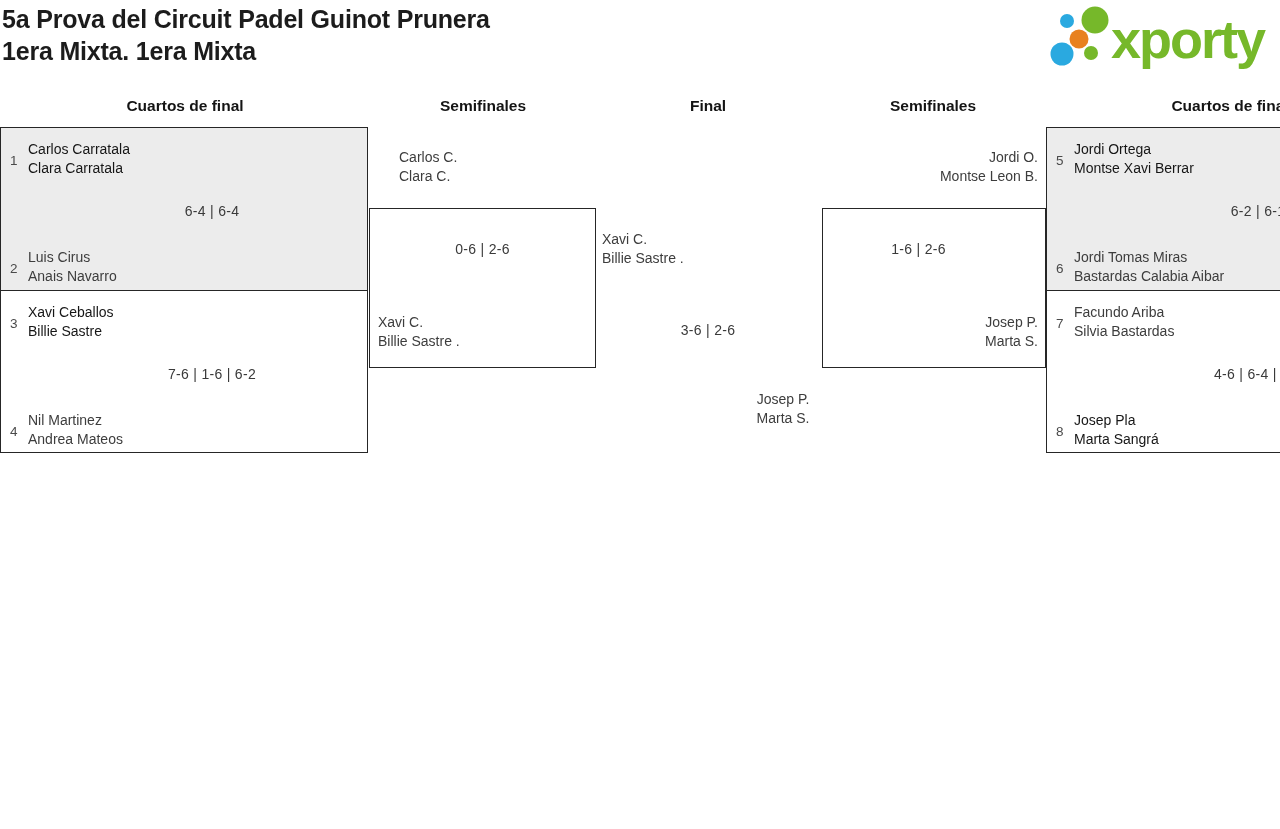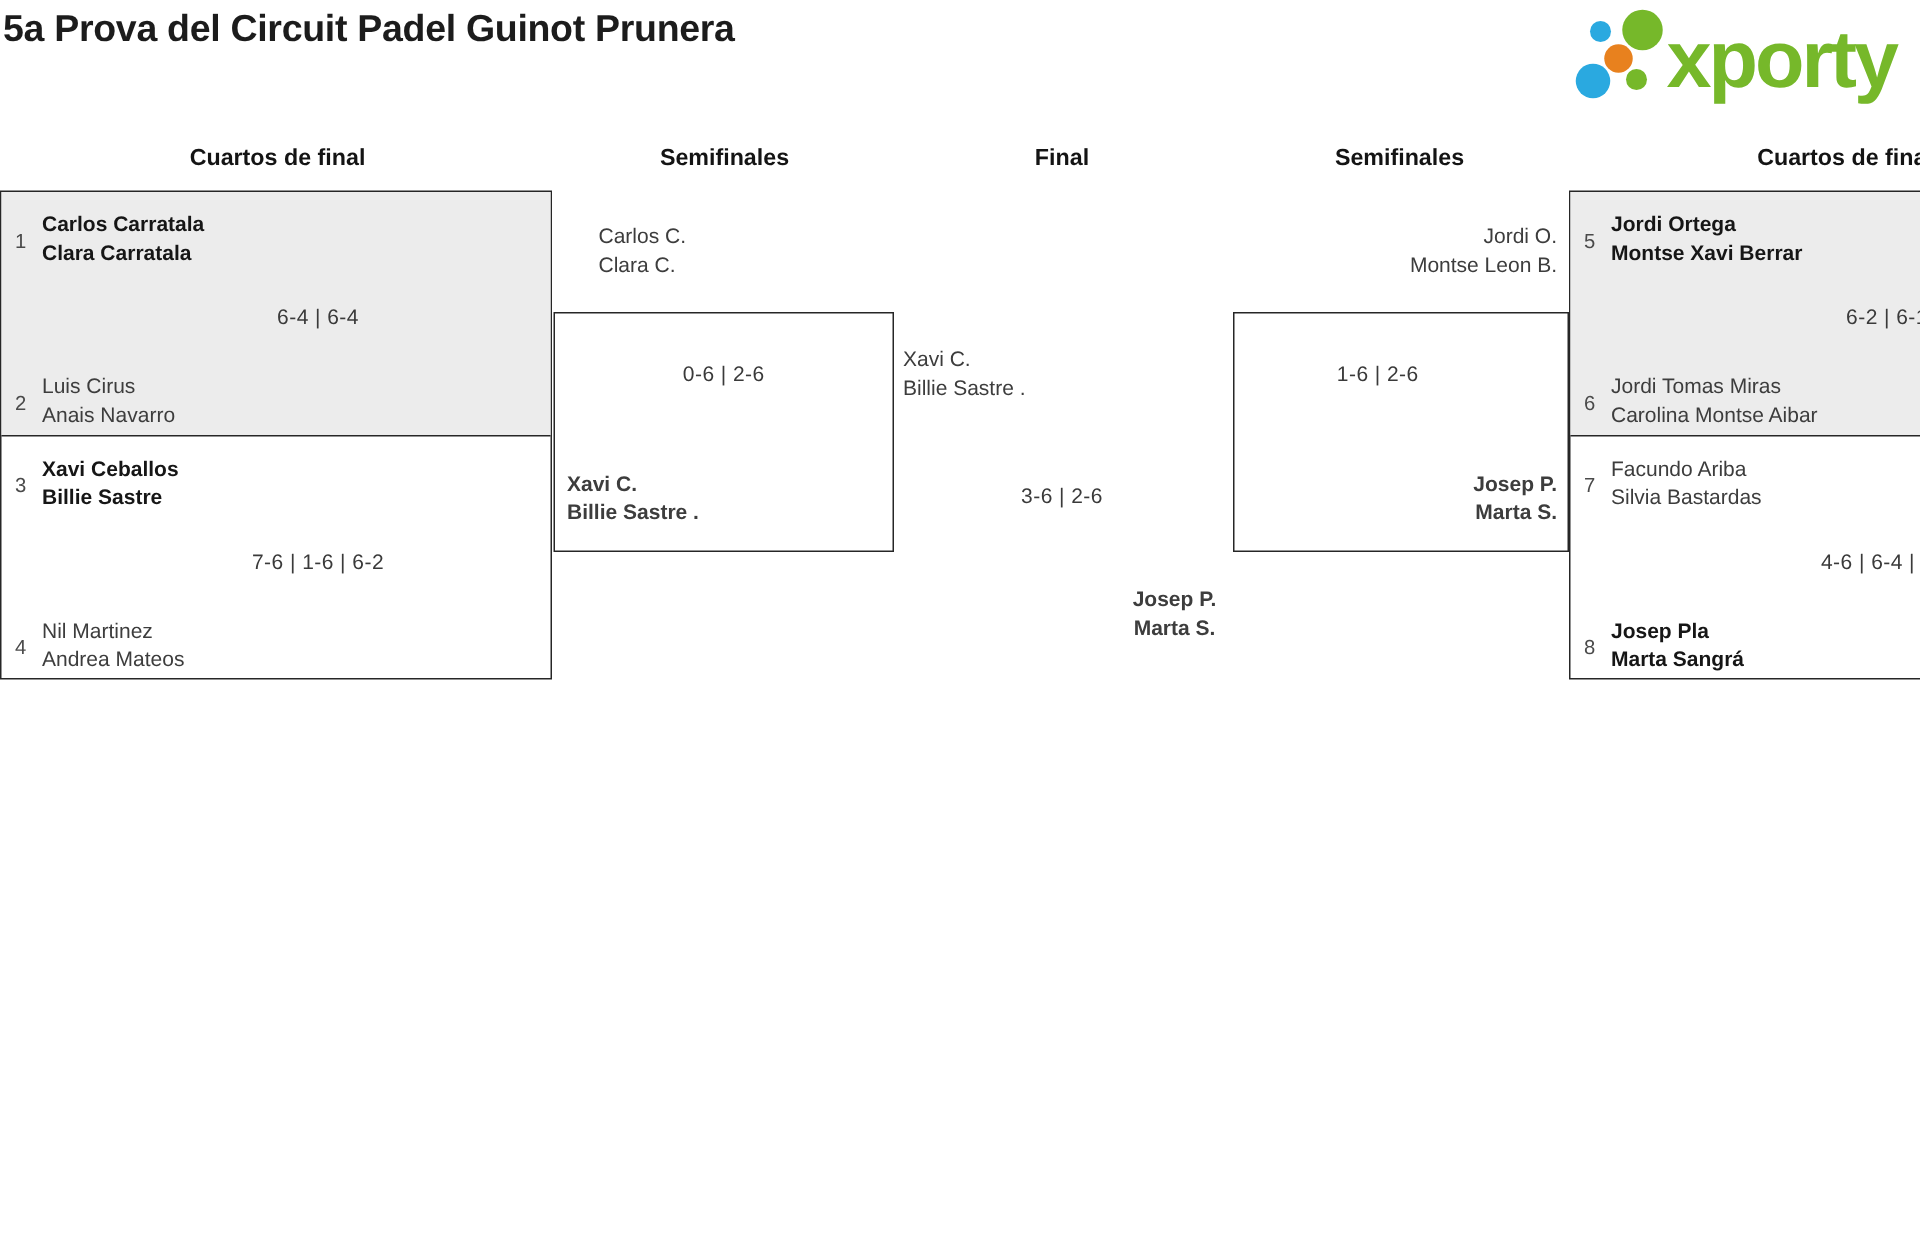--- a/index.html
+++ b/index.html
@@ -21,21 +21,21 @@
          border:1px solid #262626;box-sizing:border-box;}
   .qf-left{left:0;}
   .qf-right{left:1046px;}
   .match{position:relative;height:162px;box-sizing:border-box;}
   .match.grey{background:#ececec;}
   .match + .match{border-top:1px solid #262626;}
   .seed{position:absolute;left:9px;font-size:13.5px;color:#4a4a4a;}
   .seed.stop{top:25px}.seed.sbot{top:133px}
   .team{position:absolute;left:27px;font-size:14px;line-height:19px;color:#3d3d3d;white-space:nowrap;}
   .team.ttop{top:12px}.team.tbot{top:120px}
-  .winner{font-weight:700;color:#161616;}
+  .winner{font-weight:400;color:#161616;}
   .score{position:absolute;left:0;width:100%;top:75px;text-align:center;
          font-size:14px;color:#3a3a3a;letter-spacing:0.3px;white-space:nowrap;padding-left:28px;}
   
   .sfbox{position:absolute;top:208px;height:160px;border:1px solid #262626;
          box-sizing:border-box;background:#ffffff;}
   .sfl{left:369px;width:227px;}
   .sfr{left:822px;width:224px;}
   
   .flabel{position:absolute;font-size:14px;line-height:19px;color:#3d3d3d;white-space:nowrap;}
   .fscore{position:absolute;font-size:14px;color:#3a3a3a;letter-spacing:0.3px;
@@ -50,20 +50,21 @@
   .fin-sc{left:608px;width:200px;top:322px;}
   .fin-t2{left:683px;width:200px;top:390px;text-align:center;}
 </style>
 </head>
 <body>
 
 <div class="canvas">
 
   <div class="title">
     <div>5a Prova del Circuit Padel Guinot Prunera</div>
+    <div>1era Mixta. 1era Mixta</div>
   </div>
 
   <svg class="logo" viewBox="0 0 235 78">
     <g>
       <circle cx="22" cy="21" r="7" fill="#2aa9e0"></circle>
       <circle cx="50" cy="20" r="13.5" fill="#76b82a"></circle>
       <circle cx="34" cy="39" r="9.5" fill="#e8811e"></circle>
       <circle cx="17" cy="54" r="11.5" fill="#2aa9e0"></circle>
       <circle cx="46" cy="53" r="7" fill="#76b82a"></circle>
     </g>
@@ -109,21 +110,21 @@
     <div class="match grey">
       <span class="seed stop">5</span>
       <div class="team ttop winner">
         <div>Jordi Ortega</div>
         <div>Montse Xavi Berrar</div>
       </div>
       <div class="score">6-2 | 6-1</div>
       <span class="seed sbot">6</span>
       <div class="team tbot">
         <div>Jordi Tomas Miras</div>
-        <div>Carolina Montse Aibar</div>
+        <div>Bastardas Calabia Aibar</div>
       </div>
     </div>
     <div class="match">
       <span class="seed stop">7</span>
       <div class="team ttop">
         <div>Facundo Ariba</div>
         <div>Silvia Bastardas</div>
       </div>
       <div class="score">4-6 | 6-4 | 3-6</div>
       <span class="seed sbot">8</span>

